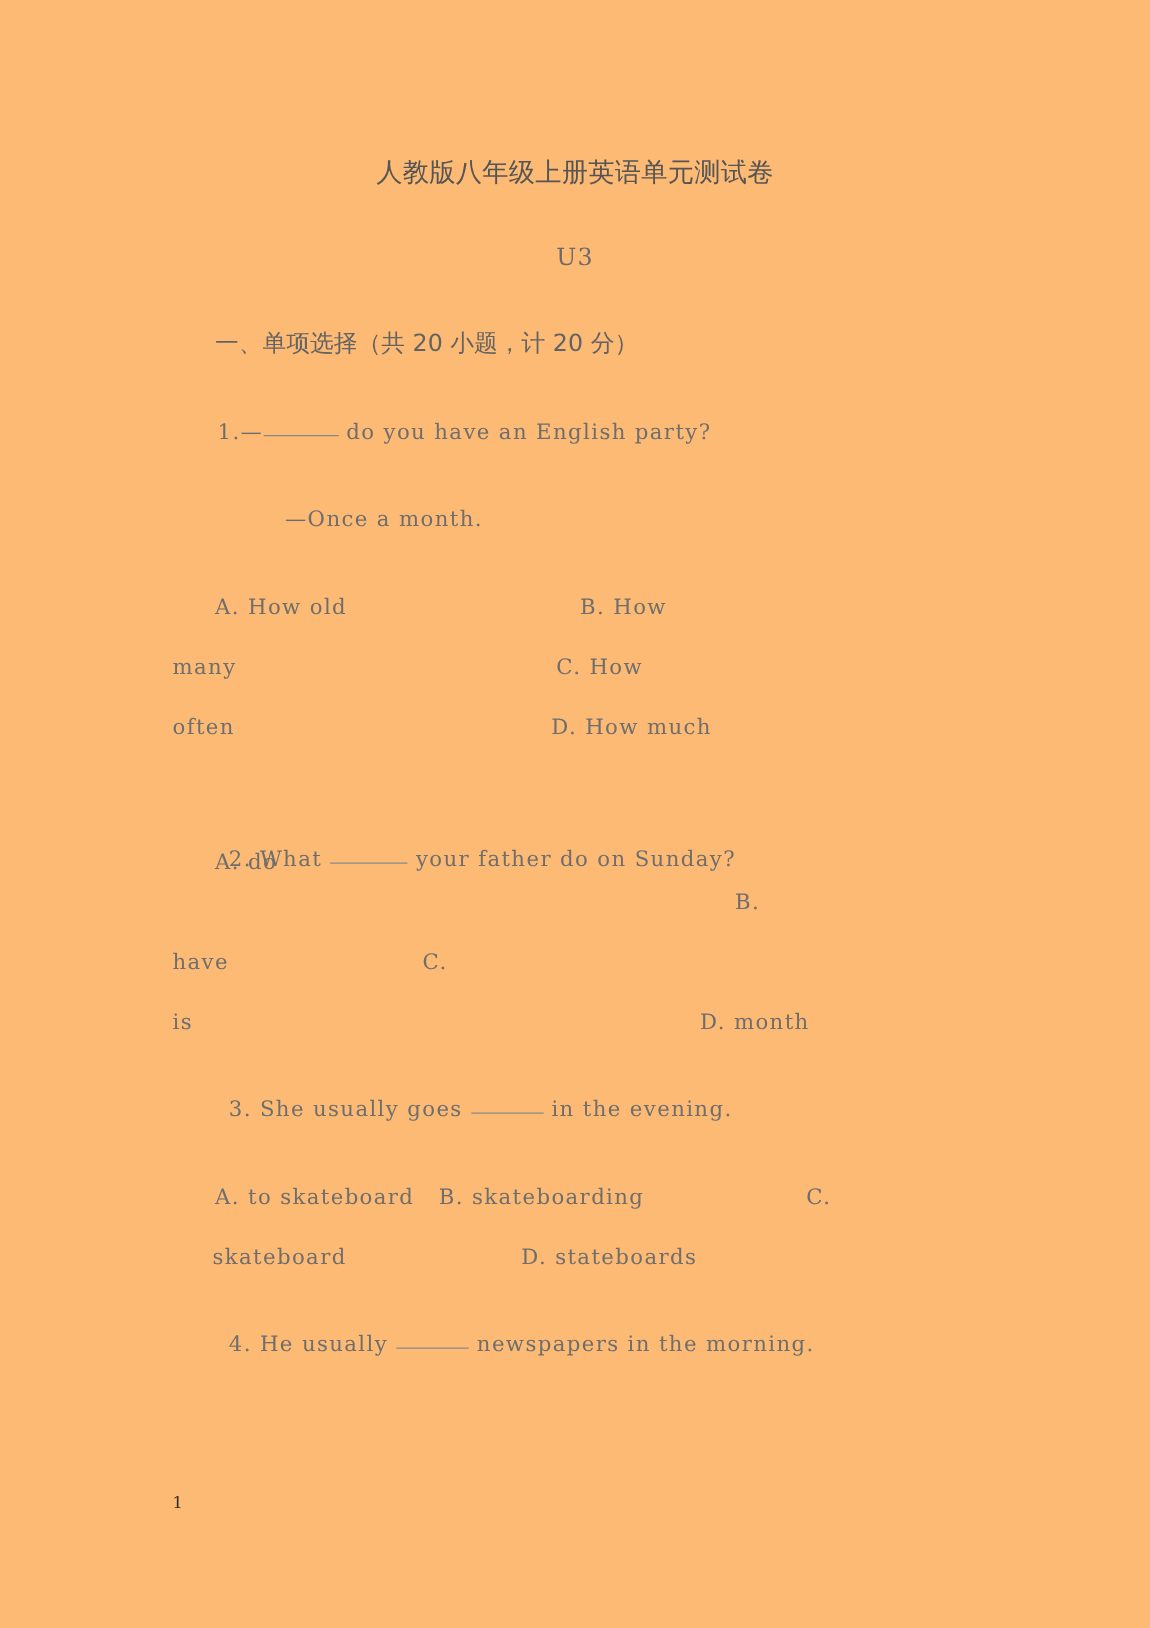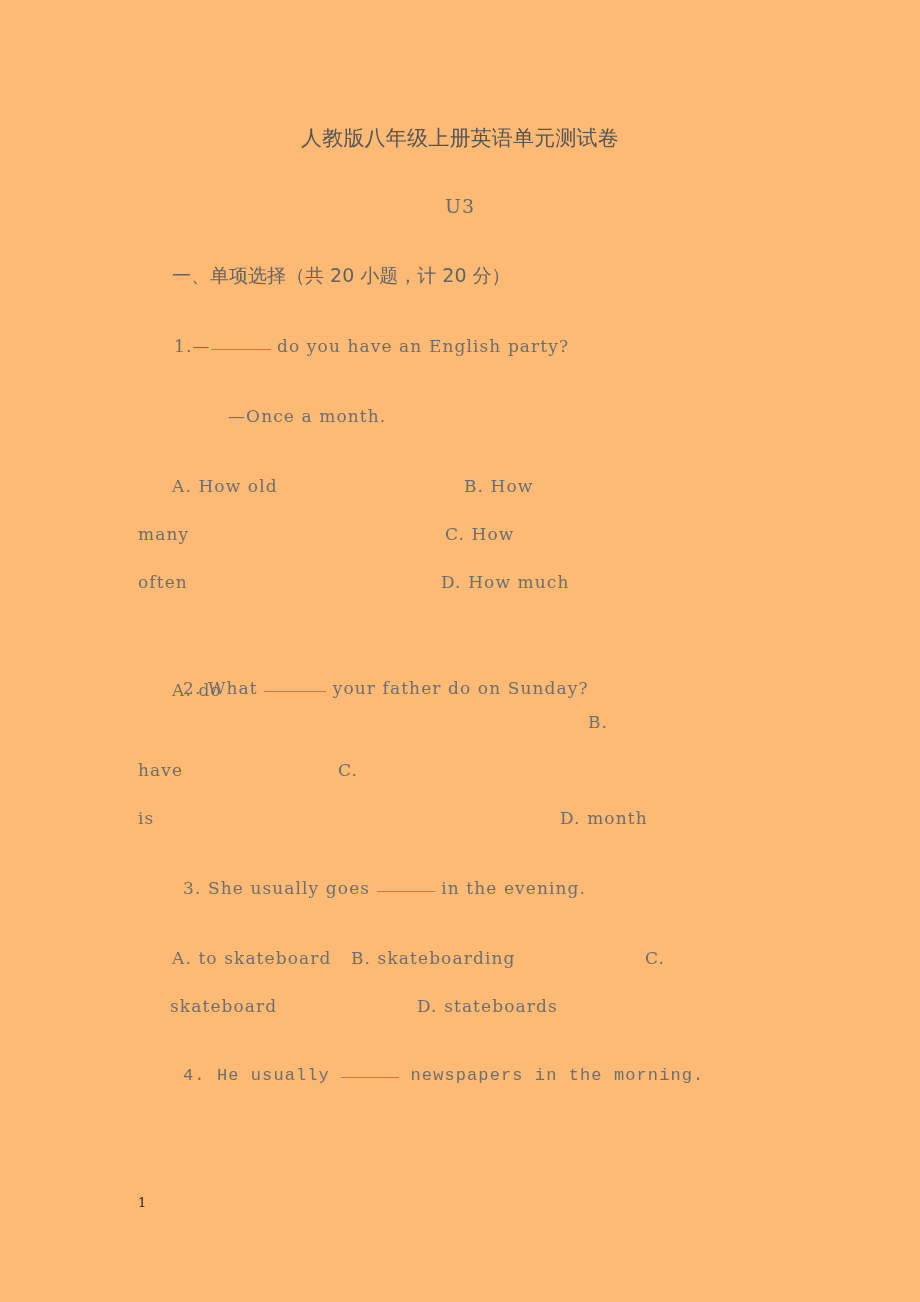--- a/index.html
+++ b/index.html
@@ -128,17 +128,17 @@
   <div class="qline mono" style="left:560px; top:806px;">D. month</div>
 
   <div class="qline mono" style="left:183px; top:876px;"><span>3. She usually goes </span><span class="blank w3"></span><span> in the evening.</span></div>
 
   <div class="qline mono" style="left:172px; top:946px;">A. to skateboard   B. skateboarding</div>
   <div class="qline mono" style="left:645px; top:946px;">C.</div>
 
   <div class="qline mono" style="left:138px; top:994px;margin-left:32px;">skateboard</div>
   <div class="qline mono" style="left:417px; top:994px;">D. stateboards</div>
 
-  <div class="qline mono" style="left:183px; top:1064px;font-family:Liberation Mono, monospace;"><span>4. He usually </span><span class="blank w4"></span><span> newspapers in the morning.</span></div>
+  <div class="qline mono" style="left:183px; top:1064px;"><span>4. He usually </span><span class="blank w4"></span><span> newspapers in the morning.</span></div>
 
   <div class="page-number">1</div>
 
 </div>
 
 </body></html>

